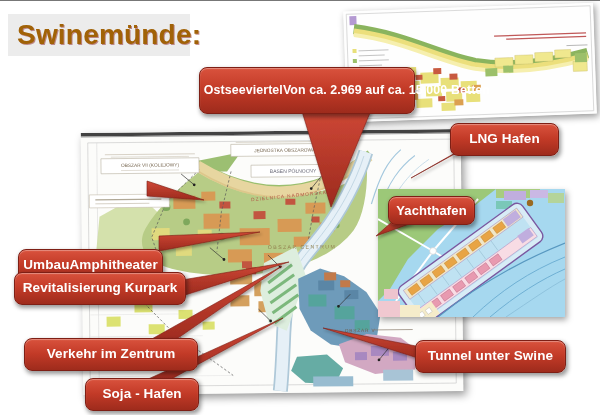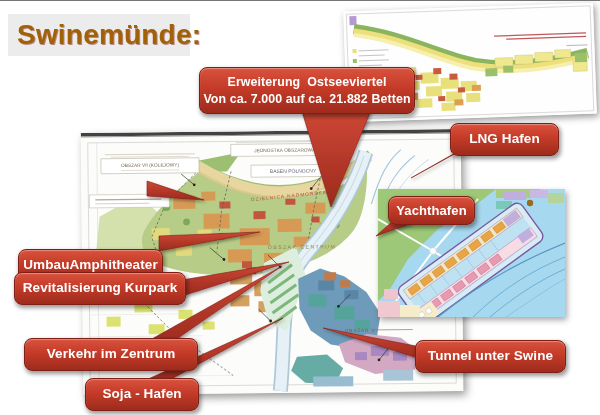--- a/index.html
+++ b/index.html
@@ -22,21 +22,21 @@
     box-shadow:2px 3px 7px rgba(0,0,0,.4);z-index:1;}
   #main-map{left:82px;top:130px;width:380px;height:262px;transform:rotate(-.6deg);
     box-shadow:3px 4px 9px rgba(0,0,0,.4);z-index:1;}
   #yacht-inset{left:378px;top:188px;width:187px;height:128px;
     box-shadow:2px 3px 6px rgba(0,0,0,.35);z-index:2;background:#a6d8ef;}
   .sheet svg{display:block;width:100%;height:100%;}
   
   #tails{position:absolute;left:0;top:0;z-index:3;pointer-events:none;}
   
   .callout{
-    position:absolute;z-index:4;display:flex;flex-direction:column;align-items:center;justify-content:center;
+    position:absolute;z-index:4;display:flex;align-items:center;justify-content:center;
     background:linear-gradient(#d9523d, #c23a27 48%, #9e2b1c);
     border:1px solid #7e1f15;border-radius:8px;color:#fff;text-align:center;
     font-size:13.5px;font-weight:600;letter-spacing:.1px;
     box-shadow:1.5px 2.5px 4px rgba(0,0,0,.4), inset 0 1px 1px rgba(255,255,255,.35);
     white-space:pre;line-height:1.35;
   }
   .c-erw{left:199px;top:66px;width:214px;height:45px;font-size:12.4px;}
   .c-lng{left:450px;top:122px;width:107px;height:31px;text-align:center;}
   .c-auto{left:20px;top:172px;width:129px;height:30px;}
   .c-umbau{left:18px;top:227px;width:143px;height:31px;margin-top:21px;}
@@ -376,21 +376,21 @@
       <polygon points="182,279 182,295 289,261"></polygon>
       <polygon points="150,339 168,344 282,265"></polygon>
       <polygon points="146,379 164,382 283,317"></polygon>
       <polygon points="421,346 421,358 323,327"></polygon>
       <polygon points="394,219 412,222 376,235"></polygon>
     </g>
   </svg>
 
   <div class="callout c-erw">
     <span>Erweiterung  Ostseeviertel</span>
-    <span>Von ca. 7.000 auf ca. 21.882 Betten</span>
+    <span>Von ca. 2.969 auf ca. 15.000 Betten</span>
   </div>
   <div class="callout c-lng">
     <span>LNG Hafen</span>
   </div>
   <div class="callout c-umbau">
     <span>UmbauAmphitheater</span>
   </div>
   <div class="callout c-kurpark">
     <span>Revitalisierung Kurpark</span>
   </div>

